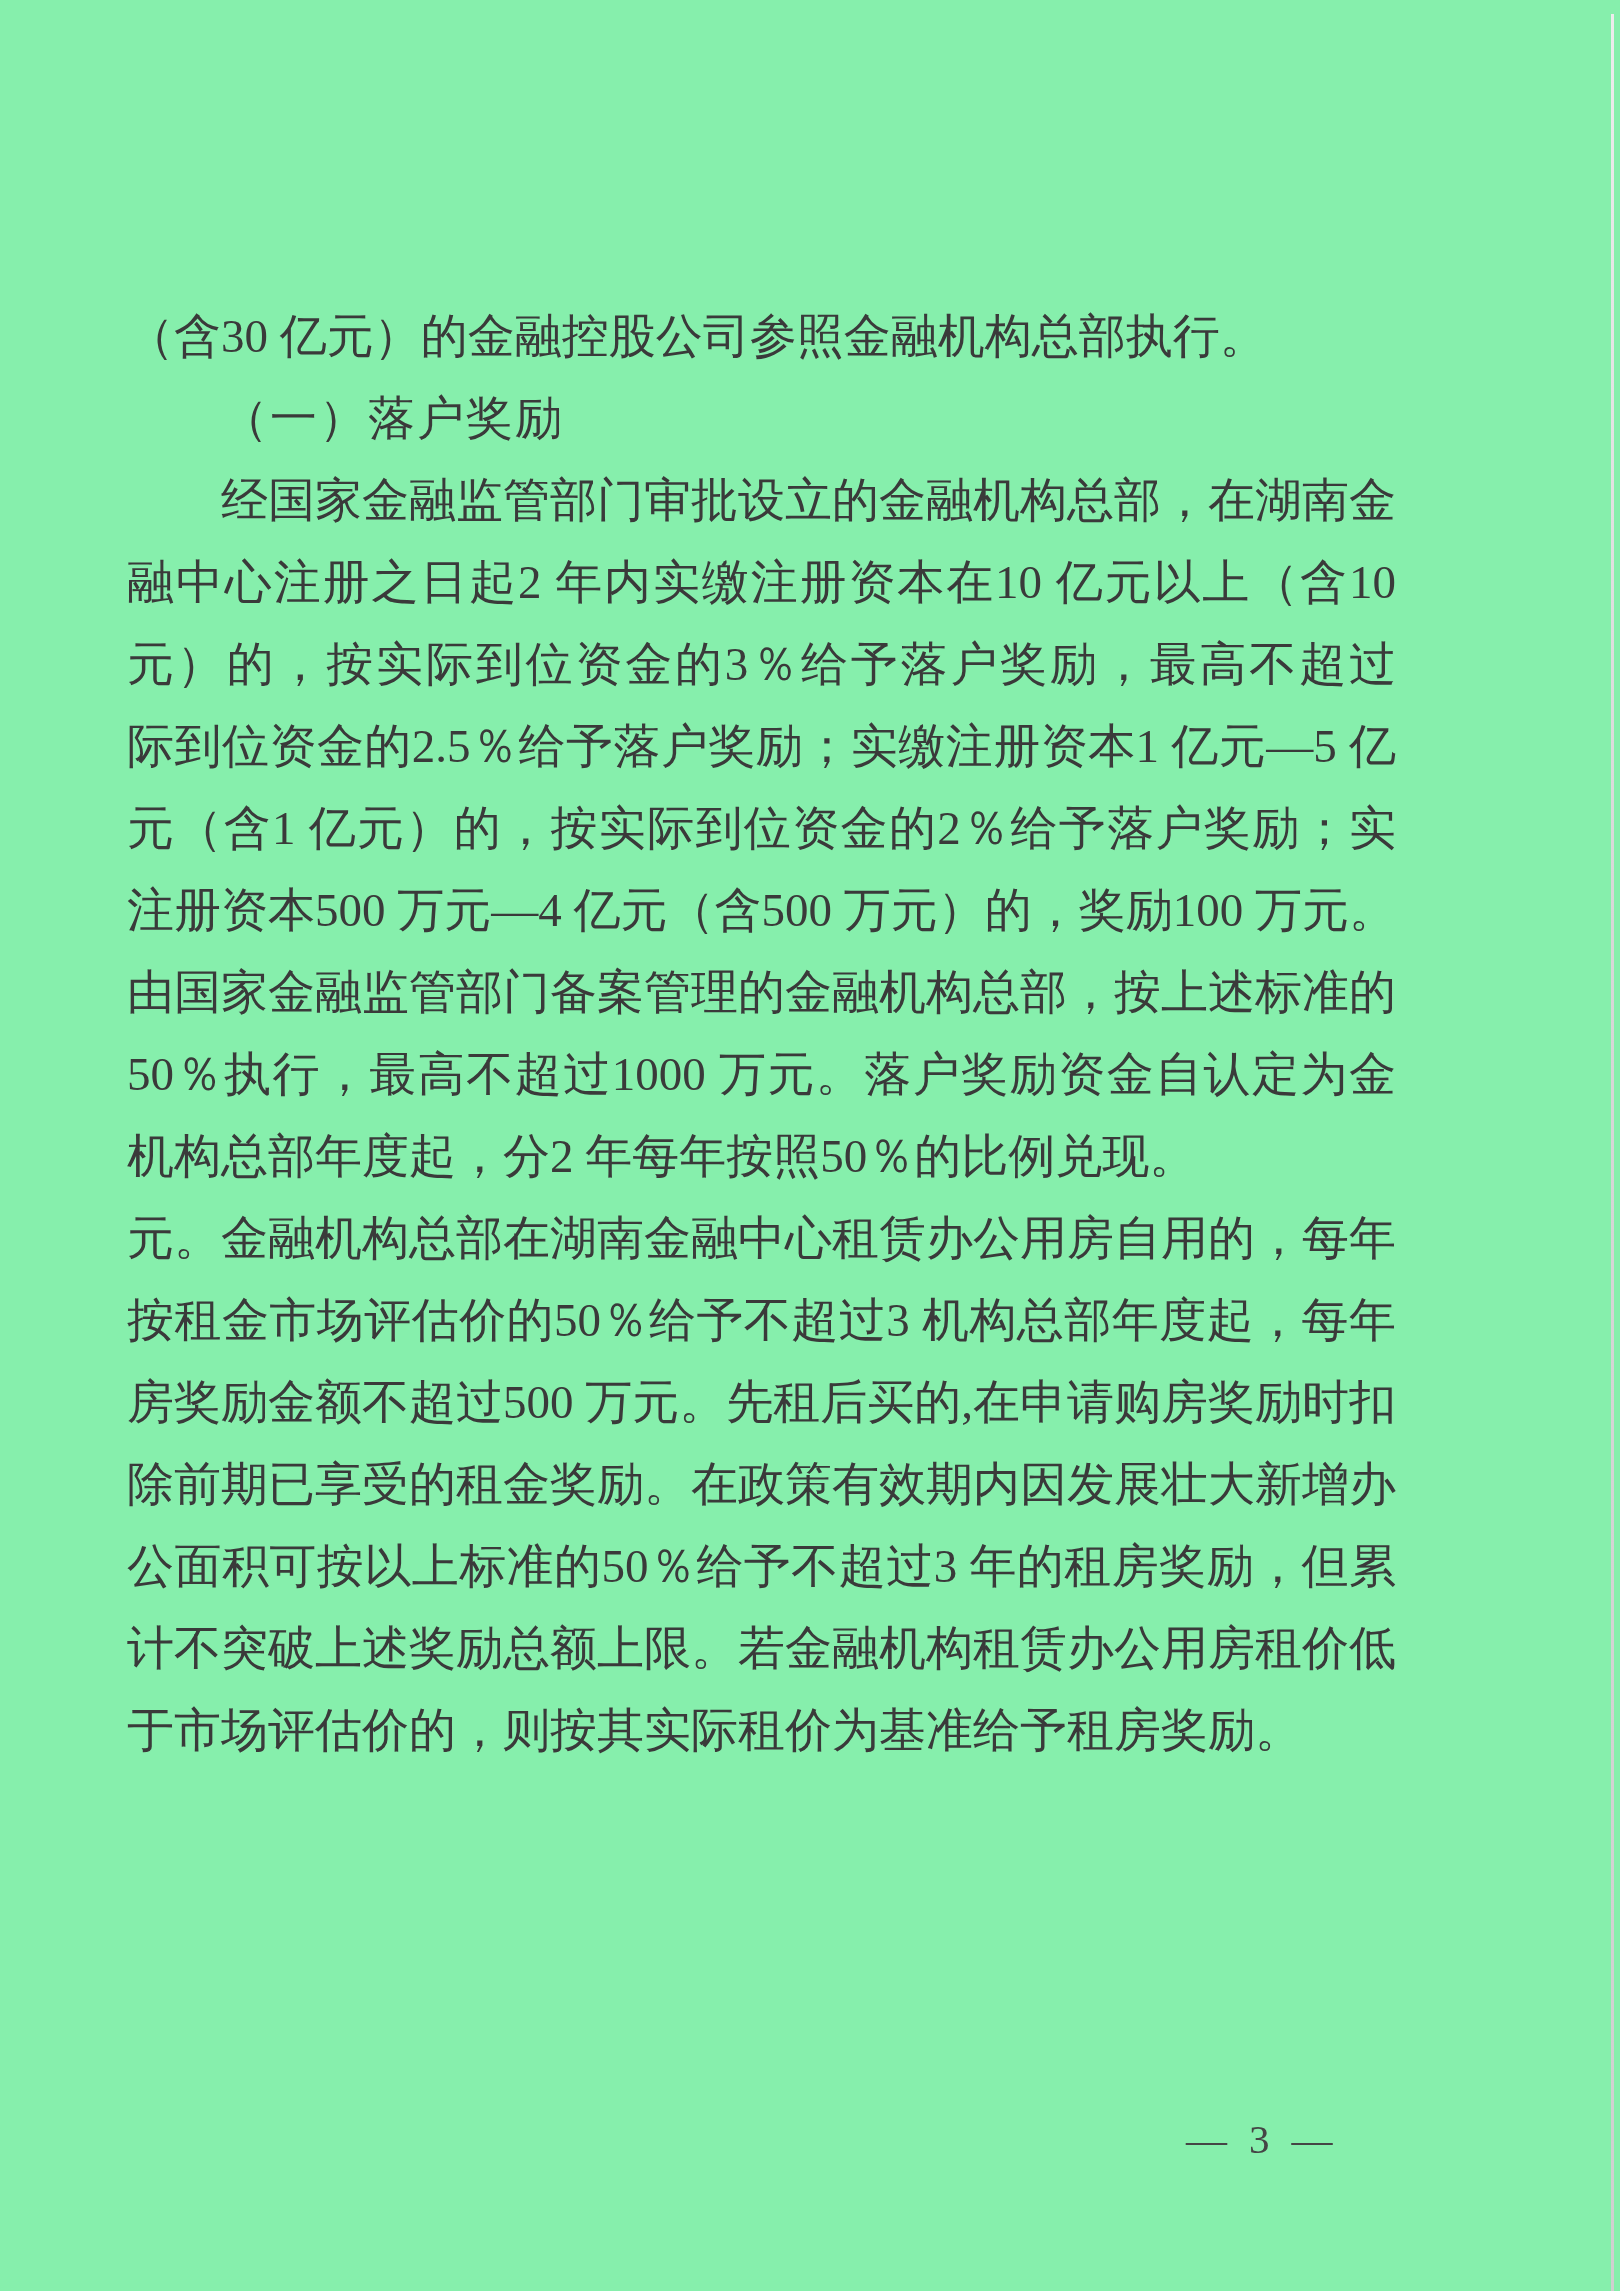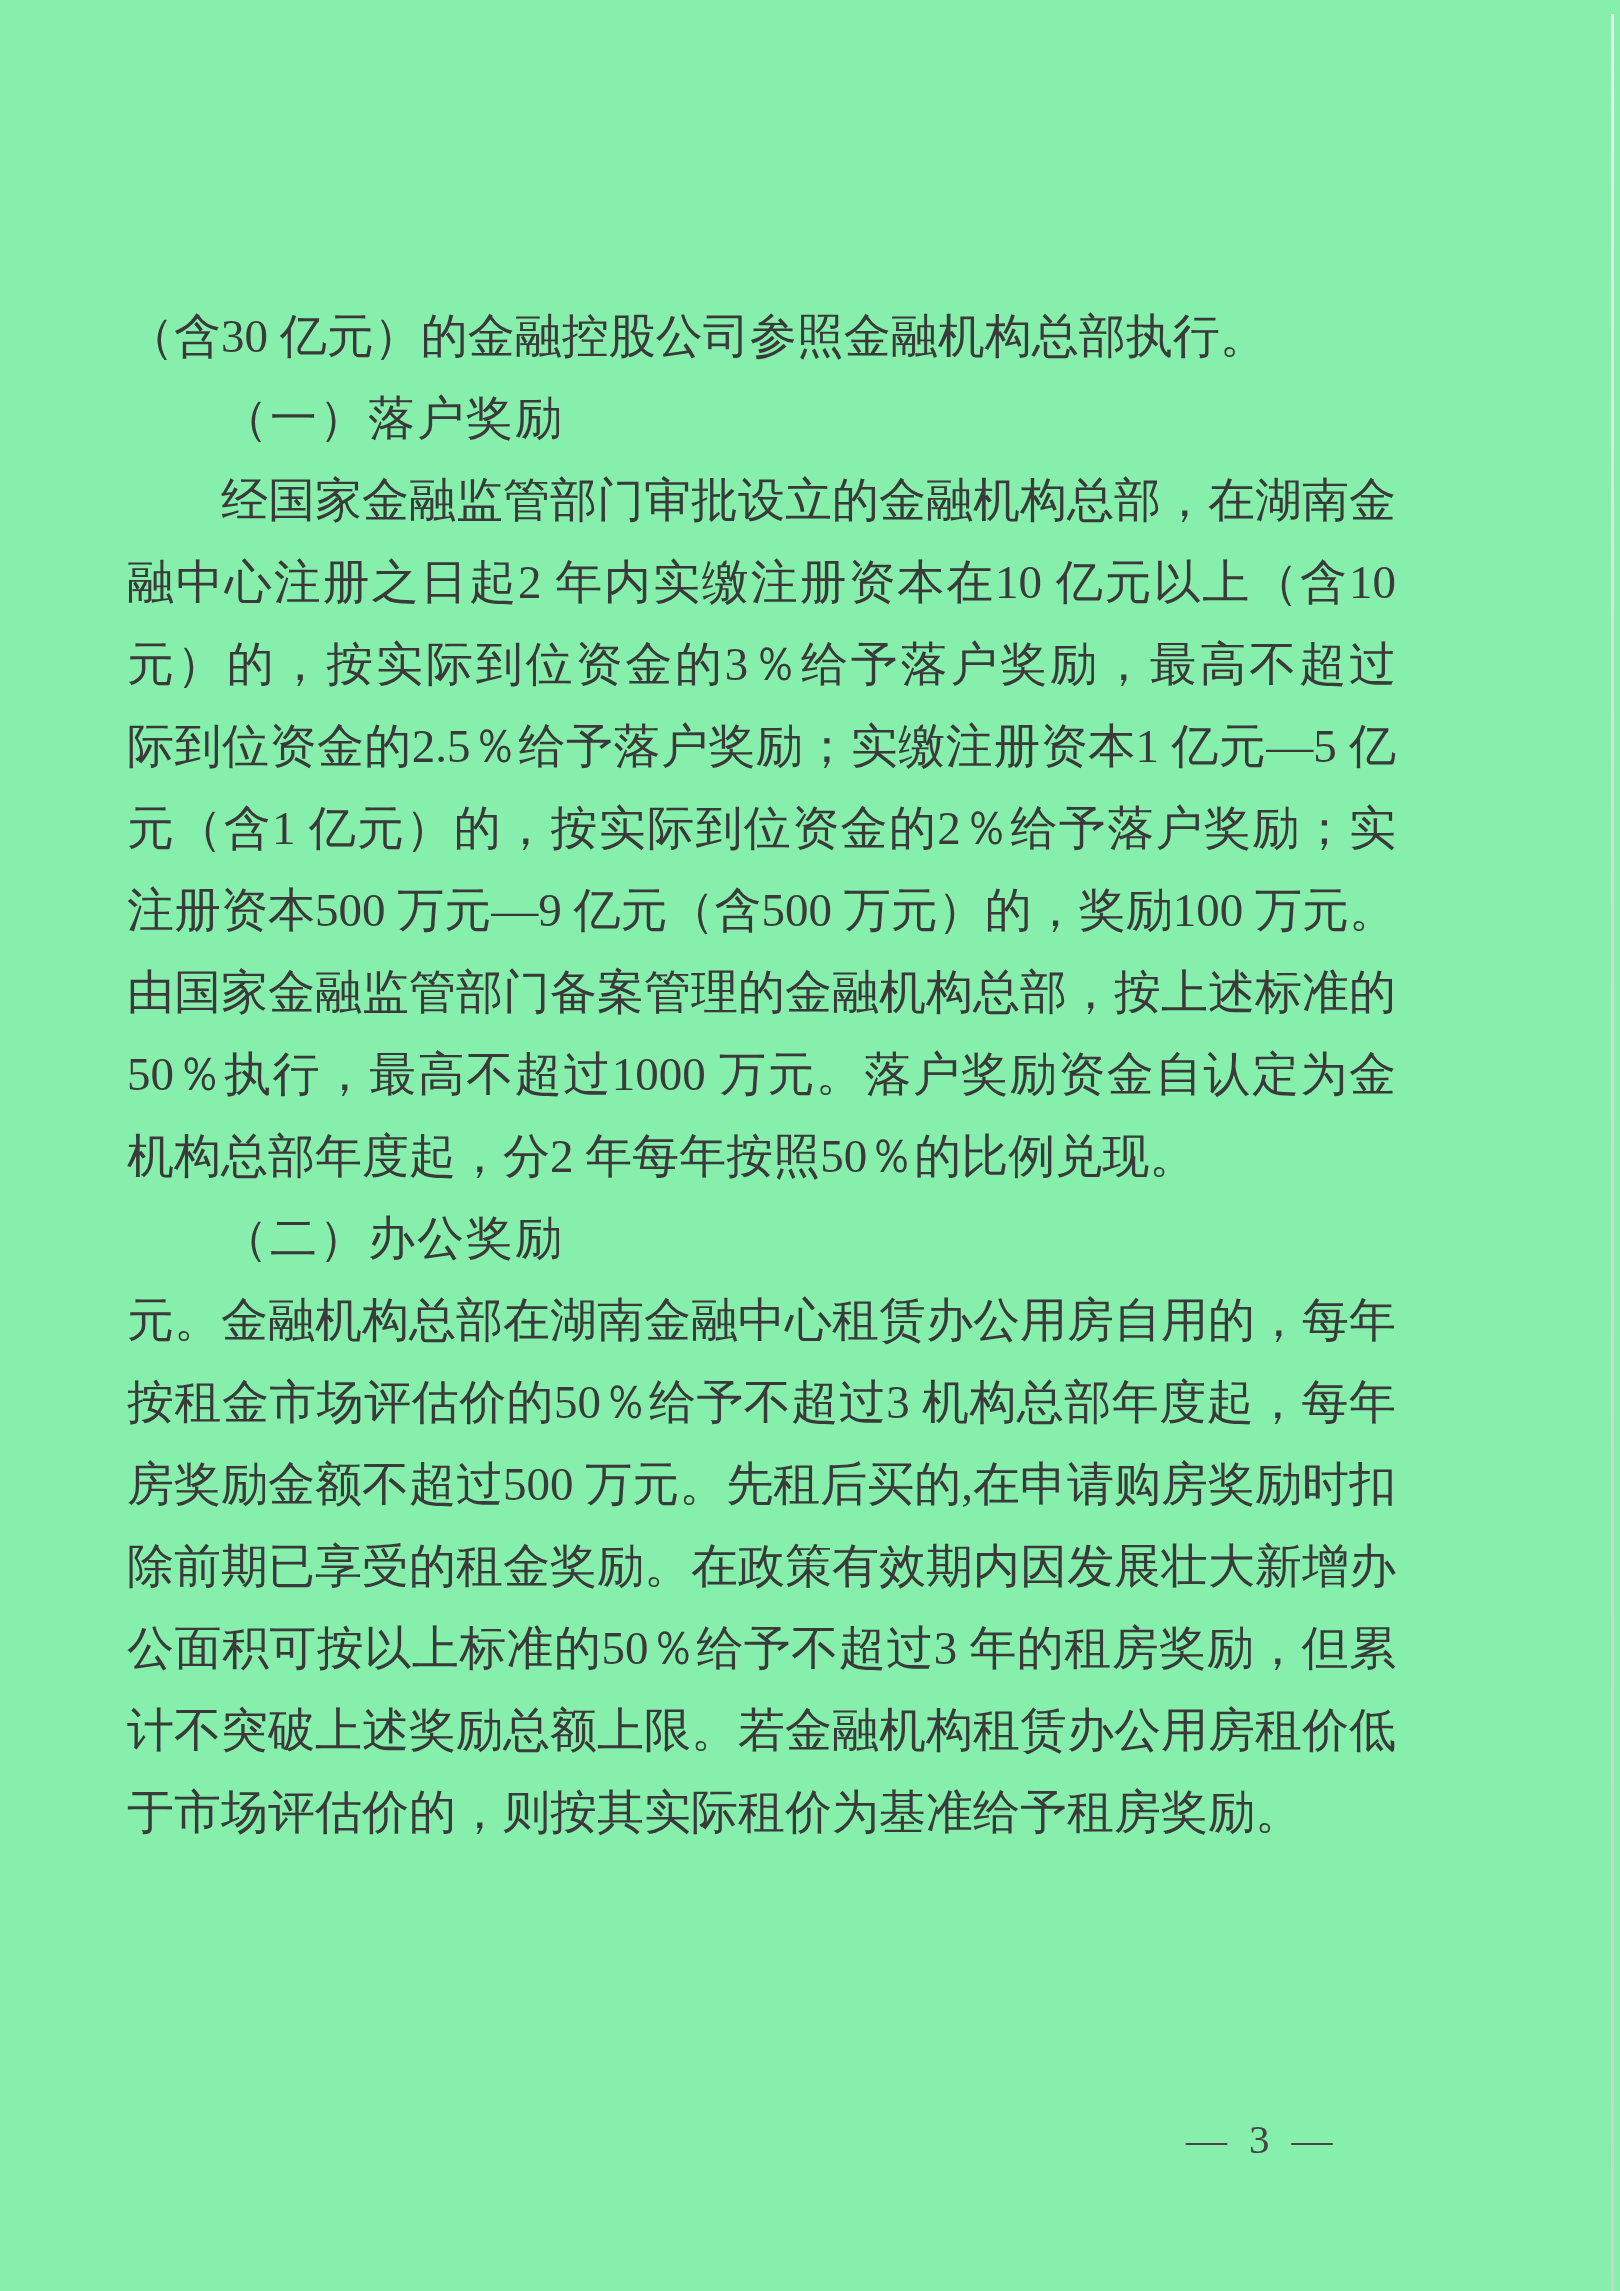--- a/index.html
+++ b/index.html
@@ -69,25 +69,24 @@
 <div class="page">
 
   <div class="text-block">
     <div class="line para-end">（含30 亿元）的金融控股公司参照金融机构总部执行。</div>
     <div class="line heading">（一）落户奖励</div>
     <div class="line first">经国家金融监管部门审批设立的金融机构总部，在湖南金</div>
     <div class="line fill">融中心注册之日起2 年内实缴注册资本在10 亿元以上（含10 亿</div>
     <div class="line fill">元）的，按实际到位资金的3％给予落户奖励，最高不超过5000</div>
     <div class="line fill">际到位资金的2.5％给予落户奖励；实缴注册资本1 亿元—5 亿</div>
     <div class="line fill">元（含1 亿元）的，按实际到位资金的2％给予落户奖励；实缴</div>
-    <div class="line fill">注册资本500 万元—9 亿元（含500 万元）的，奖励100 万元。</div>
+    <div class="line fill">注册资本500 万元—4 亿元（含500 万元）的，奖励100 万元。</div>
     <div class="line fill">由国家金融监管部门备案管理的金融机构总部，按上述标准的</div>
     <div class="line fill">50％执行，最高不超过1000 万元。落户奖励资金自认定为金融</div>
     <div class="line para-end">机构总部年度起，分2 年每年按照50％的比例兑现。</div>
-    <div class="line heading">（二）办公奖励</div>
     <div class="line fill">元。金融机构总部在湖南金融中心租赁办公用房自用的，每年</div>
     <div class="line fill">按租金市场评估价的50％给予不超过3 机构总部年度起，每年租</div>
     <div class="line fill">房奖励金额不超过500 万元。先租后买的,在申请购房奖励时扣</div>
     <div class="line fill">除前期已享受的租金奖励。在政策有效期内因发展壮大新增办</div>
     <div class="line fill">公面积可按以上标准的50％给予不超过3 年的租房奖励，但累</div>
     <div class="line fill">计不突破上述奖励总额上限。若金融机构租赁办公用房租价低</div>
     <div class="line para-end">于市场评估价的，则按其实际租价为基准给予租房奖励。</div>
   </div>
 
   <div class="page-number">— 3 —</div>

